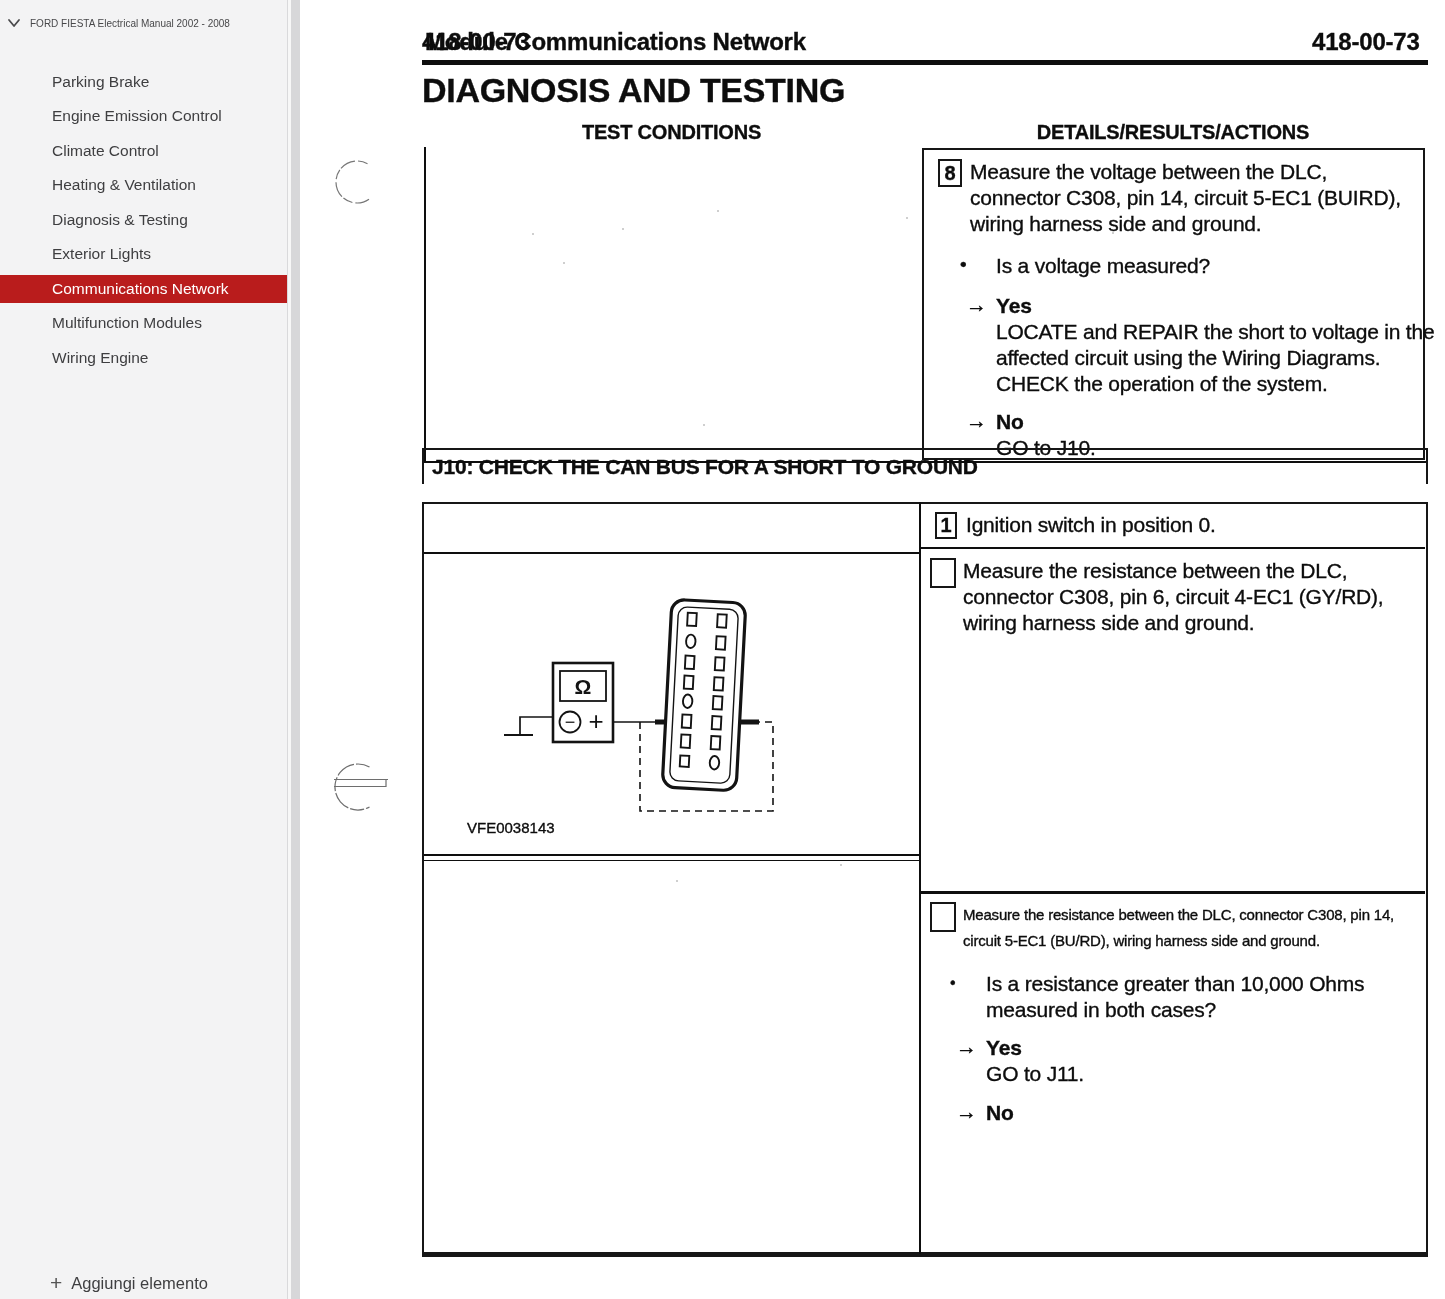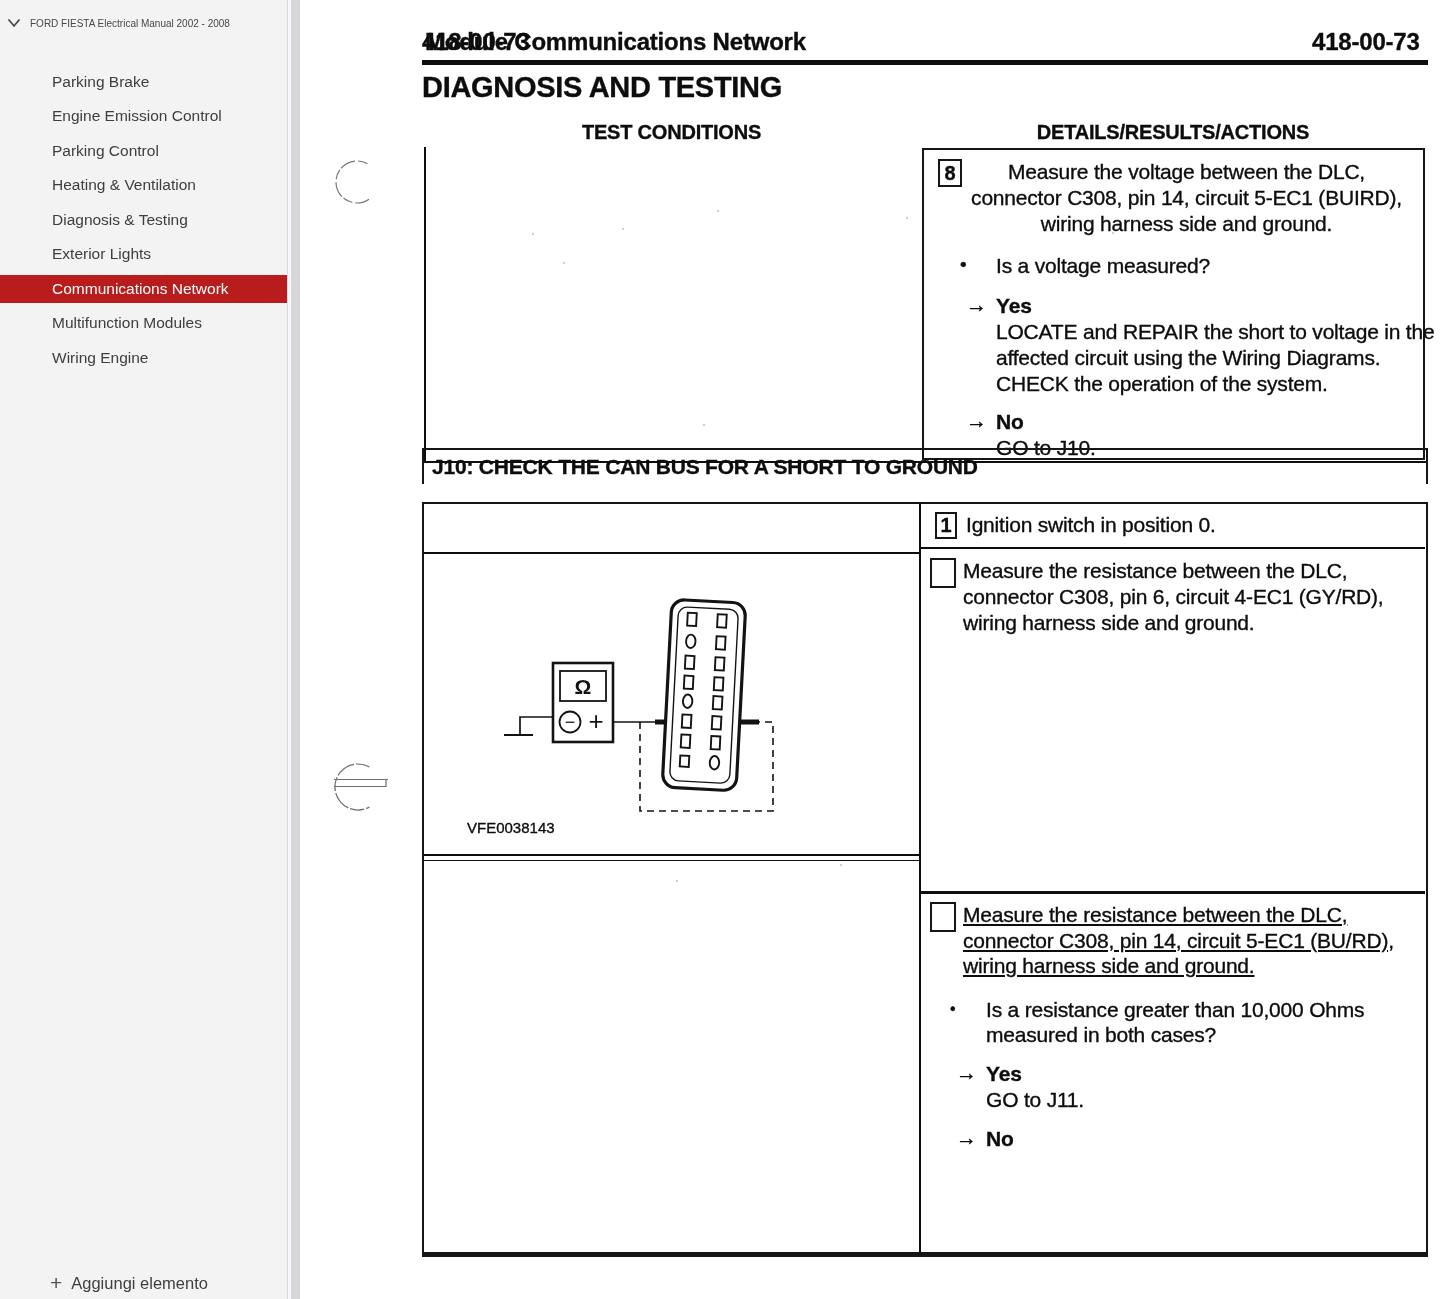--- a/index.html
+++ b/index.html
@@ -22,21 +22,21 @@
           border-left:1px solid #d9d9db;box-sizing:border-box;}
   .vthumb{position:absolute;left:3px;top:0;width:9px;height:1299px;background:#d7d7d9;}
 
   
   .doc{position:absolute;left:300px;top:0;width:1145px;height:1299px;background:#ffffff;}
   .dt{font-family:"Liberation Sans",sans-serif;color:#0d0d0d;letter-spacing:-0.2px;
       -webkit-text-stroke:0.35px #0d0d0d;}
   .abs{position:absolute;}
   .b{font-weight:bold;}
   .h24{font-size:24px;font-weight:bold;}
-  .h25{font-size:29px;font-weight:bold;letter-spacing:-0.3px;}
+  .h25{font-size:34px;font-weight:bold;letter-spacing:-0.3px;}
   .h20{font-size:20px;font-weight:bold;}
   .body21{font-size:21px;line-height:26px;}
   .rule{position:absolute;background:#0e0e0e;}
   .box{position:absolute;box-sizing:border-box;border:2px solid #161616;background:transparent;}
 
   .num-box{display:inline-flex;align-items:center;justify-content:center;
            width:24px;height:28px;border:2px solid #161616;box-sizing:border-box;
            font-size:20px;font-weight:bold;flex:0 0 auto;}
   .chk{width:26px;height:30px;border:2.5px solid #161616;box-sizing:border-box;flex:0 0 auto;background:#fff;}
   .row{display:flex;align-items:flex-start;}
@@ -51,21 +51,21 @@
 <div id="stage">
 
   <div class="sidebar">
     <svg class="chev" viewBox="0 0 14 12">
       <polyline points="2,3 7,9 12,3" fill="none" stroke="#4a4a4c" stroke-width="1.8" stroke-linecap="round" stroke-linejoin="round"></polyline>
     </svg>
     <div class="side-title">FORD FIESTA Electrical Manual 2002 - 2008</div>
 
     <div class="side-item" style="top:68px">Parking Brake</div>
     <div class="side-item" style="top:102px">Engine Emission Control</div>
-    <div class="side-item" style="top:137px">Parking Control</div>
+    <div class="side-item" style="top:137px">Climate Control</div>
     <div class="side-item" style="top:171px">Heating &amp; Ventilation</div>
     <div class="side-item" style="top:206px">Diagnosis &amp; Testing</div>
     <div class="side-item" style="top:240px">Exterior Lights</div>
     <div class="side-item active" style="top:275px">Communications Network</div>
     <div class="side-item" style="top:309px">Multifunction Modules</div>
     <div class="side-item" style="top:344px">Wiring Engine</div>
 
     <div class="add-row">
       <span class="add-plus">+</span>
       <span class="add-label">Aggiungi elemento</span>
@@ -86,21 +86,21 @@
 
   <div class="abs dt h20" style="left:921px;top:121px;width:504px;text-align:center;">DETAILS/RESULTS/ACTIONS</div>
   <div class="abs dt h20" style="left:424px;top:121px;width:495px;text-align:center;">TEST CONDITIONS</div>
 
   <div class="rule" style="left:424px;top:147px;width:2px;height:314px;"></div>
   <div class="rule" style="left:422px;top:461px;width:1006px;height:2px;"></div>
 
   <div class="box" style="left:922px;top:148px;width:503px;height:312px;padding:9px 12px 0 14px;">
     <div class="row">
       <span class="num-box dt">8</span>
-      <span class="dt body21" style="margin-left:0;width:452px;text-align:center;">Measure the voltage between the DLC, connector C308, pin 14, circuit 5-EC1 (BUIRD), wiring harness side and ground.</span>
+      <span class="dt body21" style="margin-left:8px;width:452px;">Measure the voltage between the DLC, connector C308, pin 14, circuit 5-EC1 (BUIRD), wiring harness side and ground.</span>
     </div>
     <div class="row" style="margin-top:16px;margin-left:22px;">
       <span class="bullet dt">•</span>
       <span class="dt body21" style="margin-left:16px;width:420px;">Is a voltage measured?</span>
     </div>
     <div class="row" style="margin-top:14px;margin-left:28px;">
       <span class="arrow dt">→</span>
       <span class="dt body21 b">Yes</span>
     </div>
     <div class="dt body21" style="margin-left:58px;width:452px;">LOCATE and REPAIR the short to voltage in the affected circuit using the Wiring Diagrams. CHECK the operation of the system.</div>
@@ -133,21 +133,21 @@
   <div class="abs" style="left:921px;top:550px;width:504px;height:340px;padding:8px 12px 0 9px;box-sizing:border-box;">
     <div class="row">
       <span class="chk"></span>
       <span class="dt body21" style="margin-left:7px;width:452px;">Measure the resistance between the DLC, connector C308, pin 6, circuit 4-EC1 (GY/RD), wiring harness side and ground.</span>
     </div>
   </div>
 
   <div class="abs" style="left:921px;top:894px;width:504px;height:360px;padding:8px 12px 0 9px;box-sizing:border-box;">
     <div class="row">
       <span class="chk"></span>
-      <span class="dt" style="font-size:21px;line-height:25.5px;margin-left:7px;width:455px;text-decoration:underline;">Measure the resistance between the DLC, connector C308, pin 14, circuit 5-EC1 (BU/RD), wiring harness side and ground.</span>
+      <span class="dt" style="font-size:15px;line-height:25.5px;margin-left:7px;width:455px;">Measure the resistance between the DLC, connector C308, pin 14, circuit 5-EC1 (BU/RD), wiring harness side and ground.</span>
     </div>
     <div class="row" style="margin-top:18px;margin-left:20px;">
       <span class="bullet dt" style="font-size:16px;padding-top:3px;">•</span>
       <span class="dt" style="font-size:21px;line-height:25.5px;margin-left:16px;width:420px;">Is a resistance greater than 10,000 Ohms measured in both cases?</span>
     </div>
     <div class="row" style="margin-top:13px;margin-left:26px;">
       <span class="arrow dt">→</span>
       <span class="dt body21 b">Yes</span>
     </div>
     <div class="dt body21" style="margin-left:56px;">GO to J11.</div>

